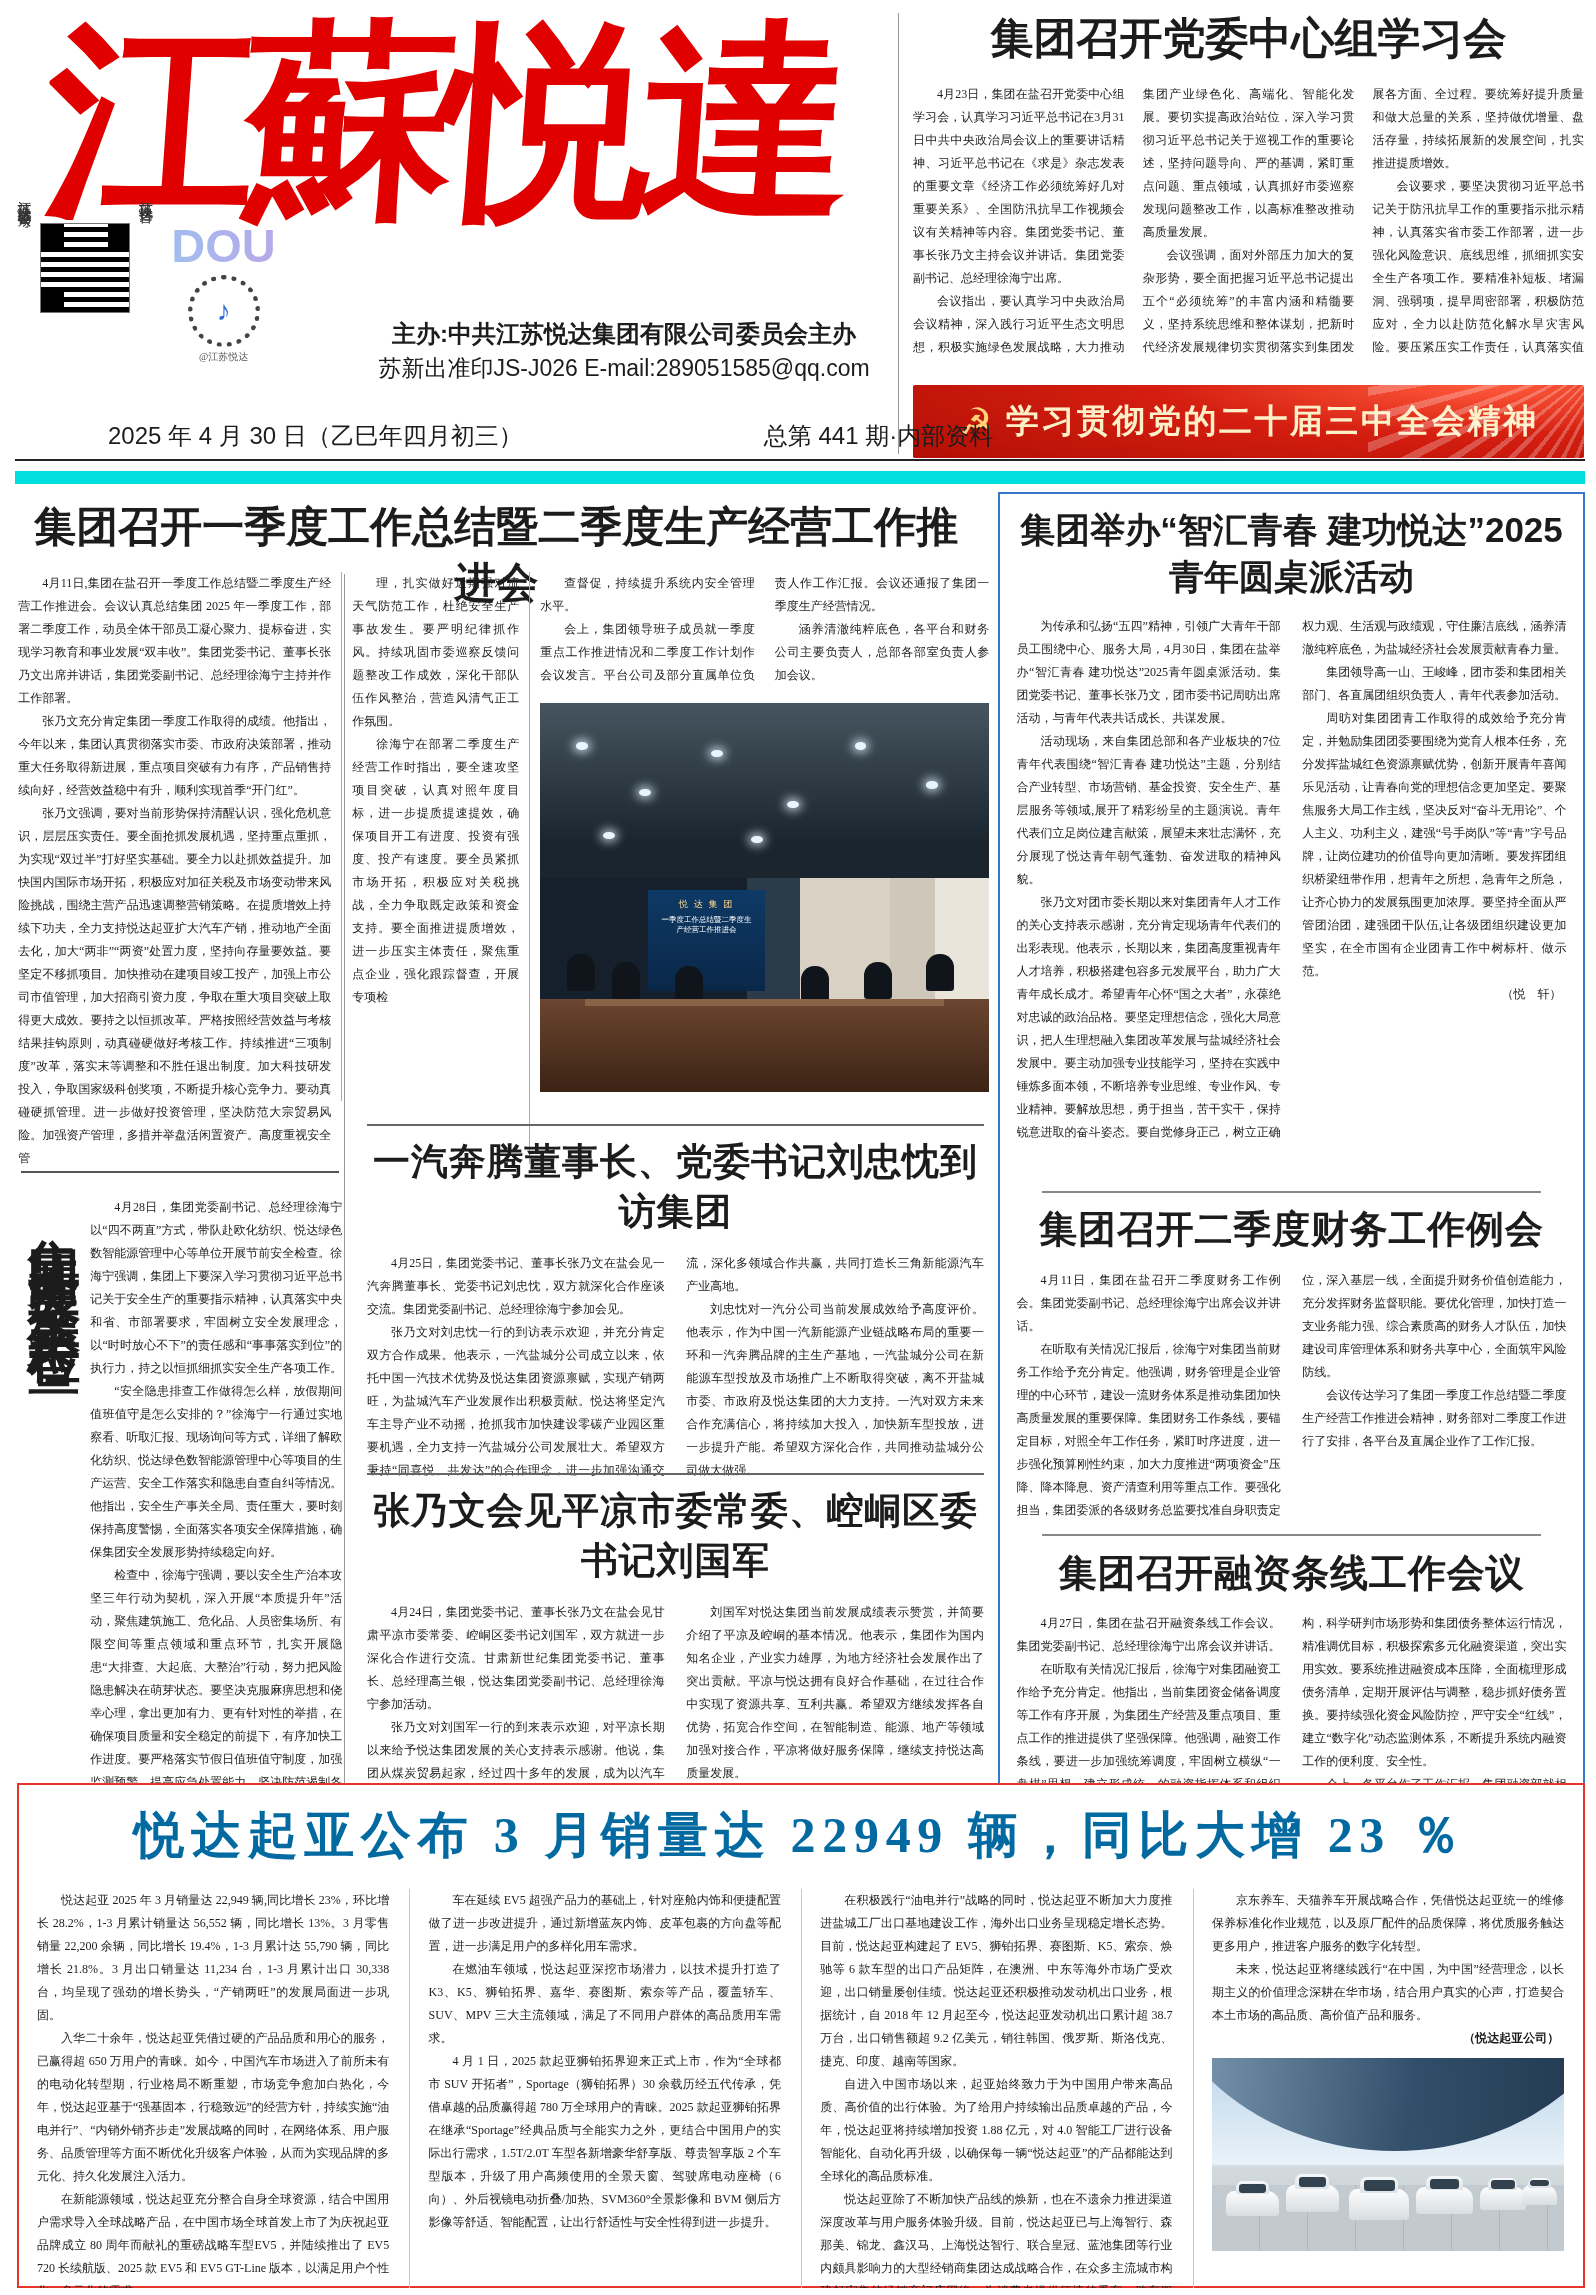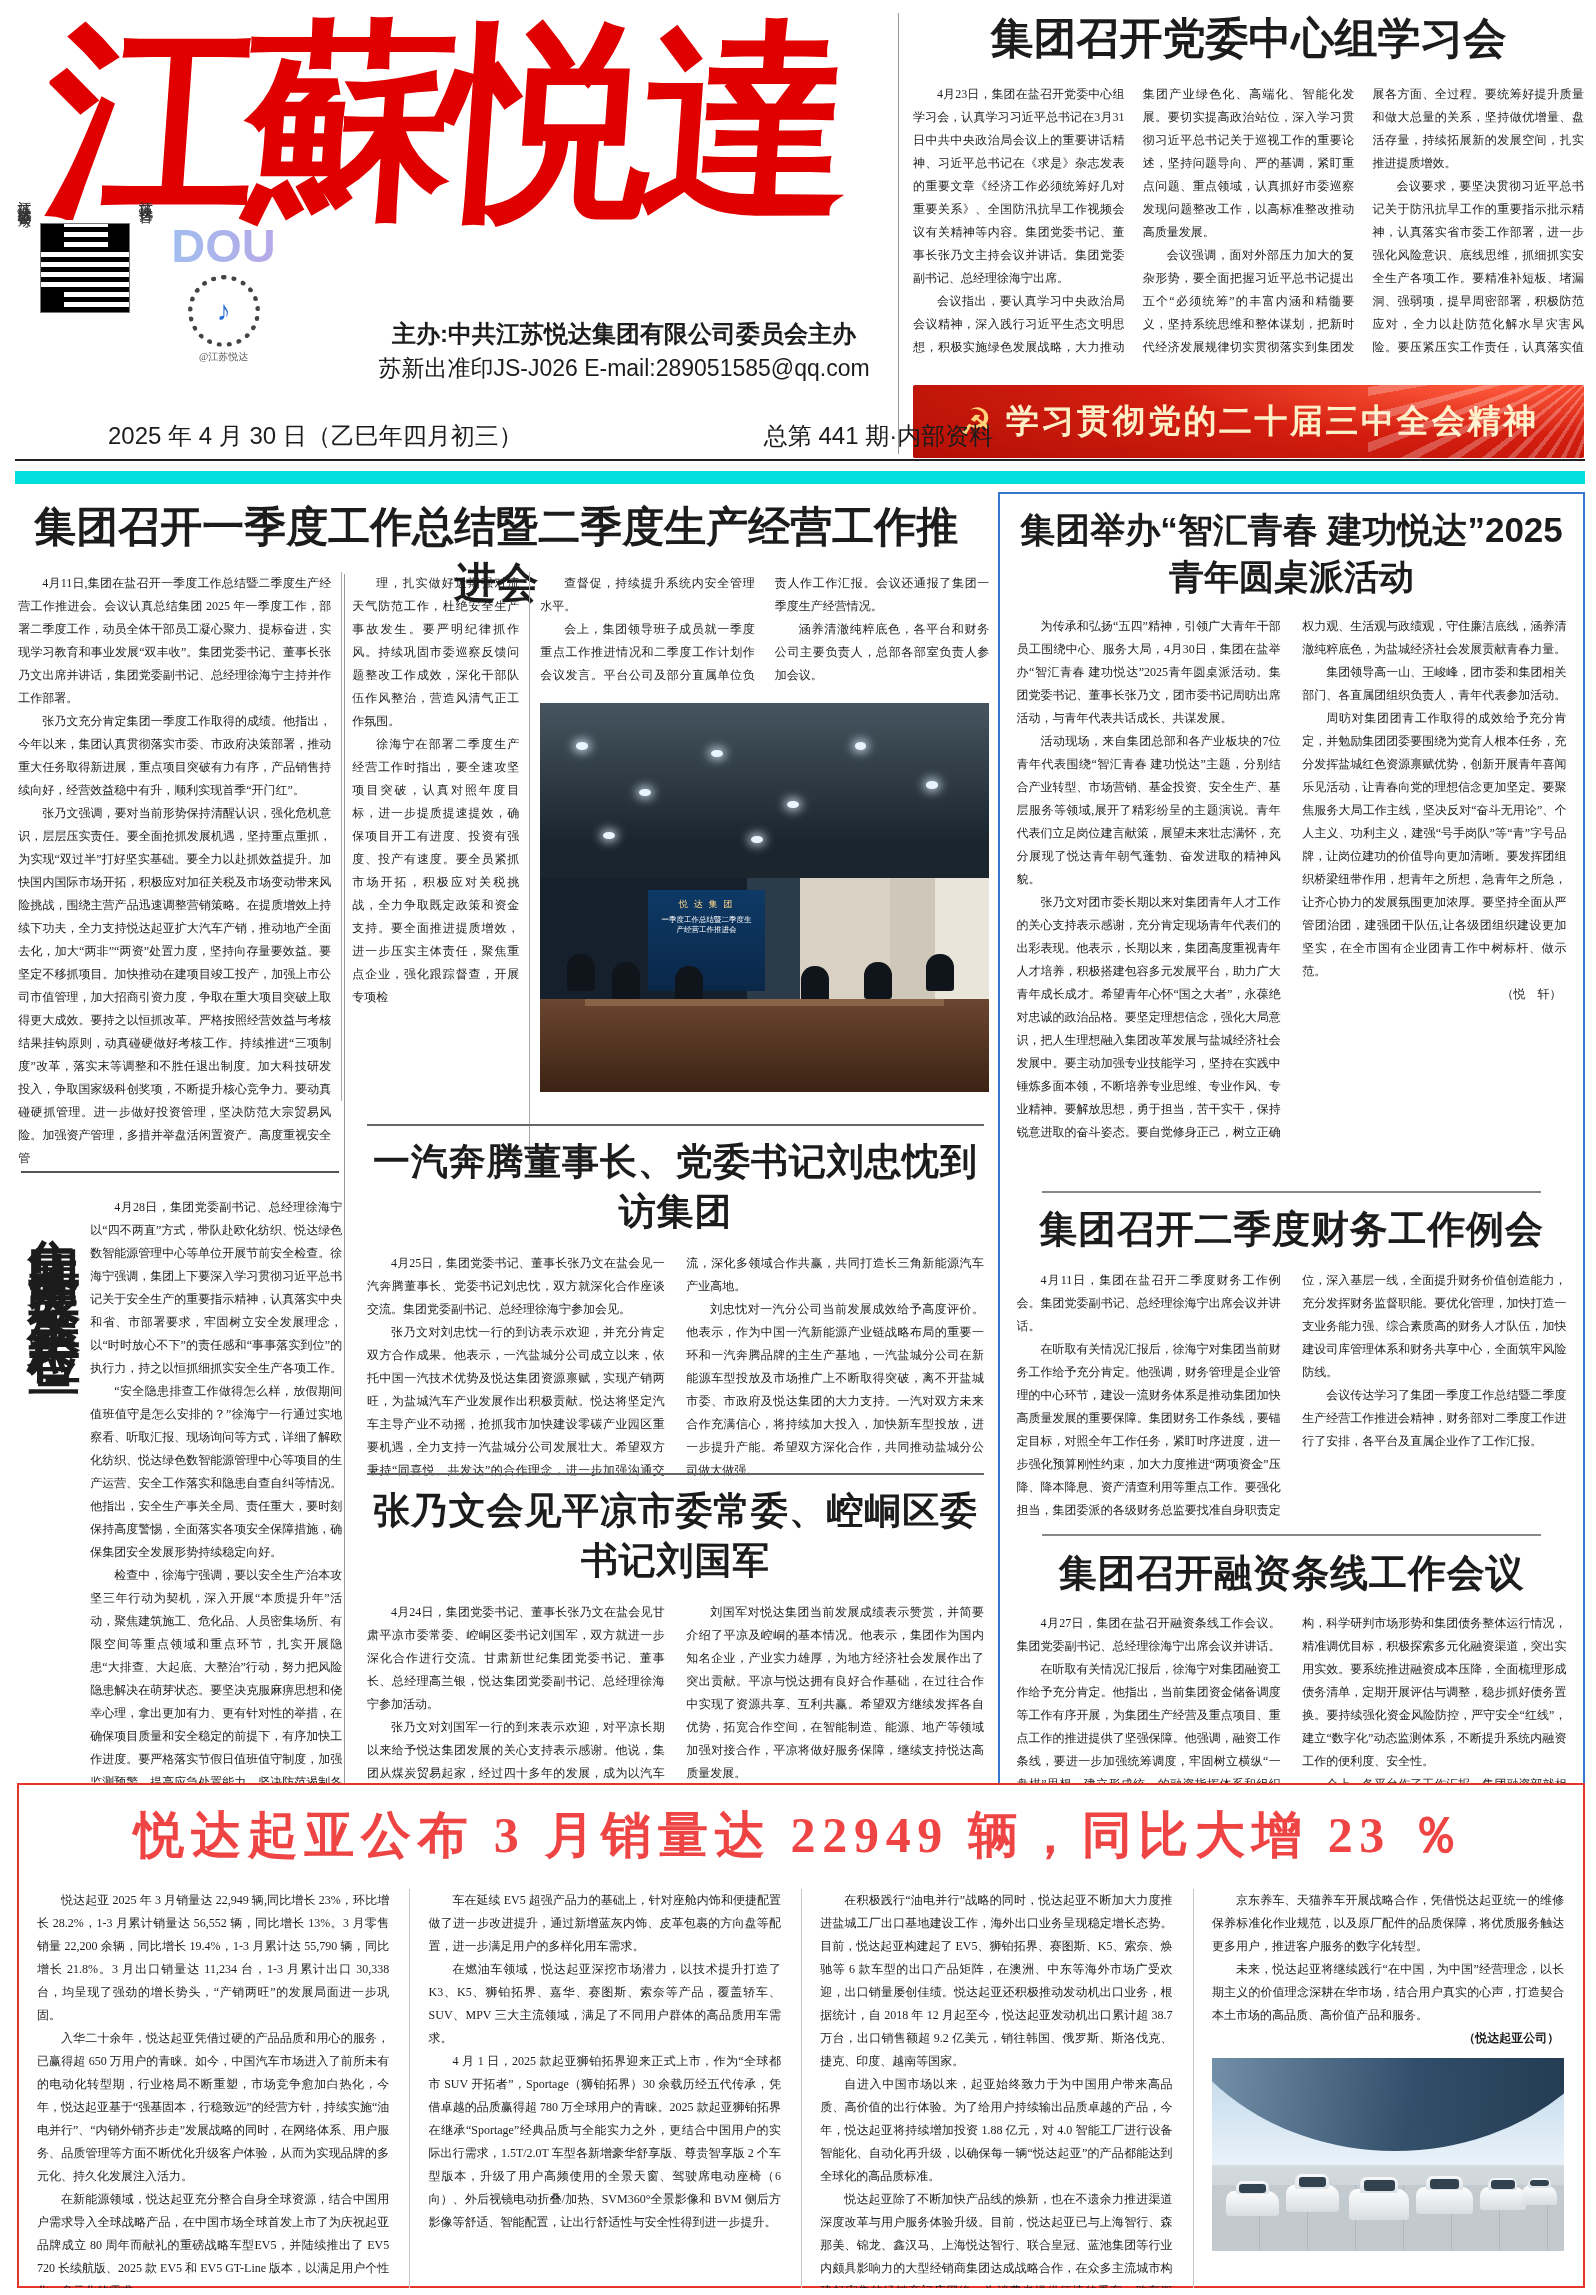--- a/index.html
+++ b/index.html
@@ -111,21 +111,21 @@
   .youth-title { font-size:35px; letter-spacing:0; margin-bottom:13.3px; font-family:"Liberation Sans",sans-serif; font-weight:bold; text-align:center; }
   .youth-body { height:565px; }
   .box-hr { height:1.7px; background:#888; margin:11.6px 25px; }
   .fin-title { font-size:38px; margin:5px 0 13.3px; }
   .fin-body { height:254px; }
   .fund-body { height:274px; }
 
   
   .red-box { position:absolute; left:16.6px; top:1783px; width:1568px; height:505px;
     border:2.5px solid #e6352b; padding:11.6px 18.3px 10px; background:#fff; }
-  .kia-title { color:#ef4444; font-size:50px; font-weight:bold; text-align:center; letter-spacing:6.7px; margin:5px 0 20px; }
+  .kia-title { color:#0369a1; font-size:50px; font-weight:bold; text-align:center; letter-spacing:6.7px; margin:5px 0 20px; }
   .kia-body { display:flex; gap:20px; height:399px; }
   .kia-col { flex:1; height:100%; }
   .kia-col + .kia-col { border-left:0.8px solid #c9c9c9; padding-left:18.3px; }
   .kia-col4 { display:flex; flex-direction:column; }
   .car-img { position:relative; margin-top:8.3px; width:100%; height:193px; overflow:hidden;
     background:linear-gradient(#bdd6e9 0%, #e9f2f9 55%, #d3dade 56%, #c6cdd2 100%); }
   .car-band { position:absolute; left:-18%; top:-62%; width:140%; height:110%;
     border-radius:0 0 50% 50%/0 0 100% 100%;
     background:linear-gradient(100deg,#8aa7c0,#24425f 55%,#0e2338); opacity:.92; }
   .car-band:after { content:""; position:absolute; right:6%; top:58%; width:46%; height:34%;

